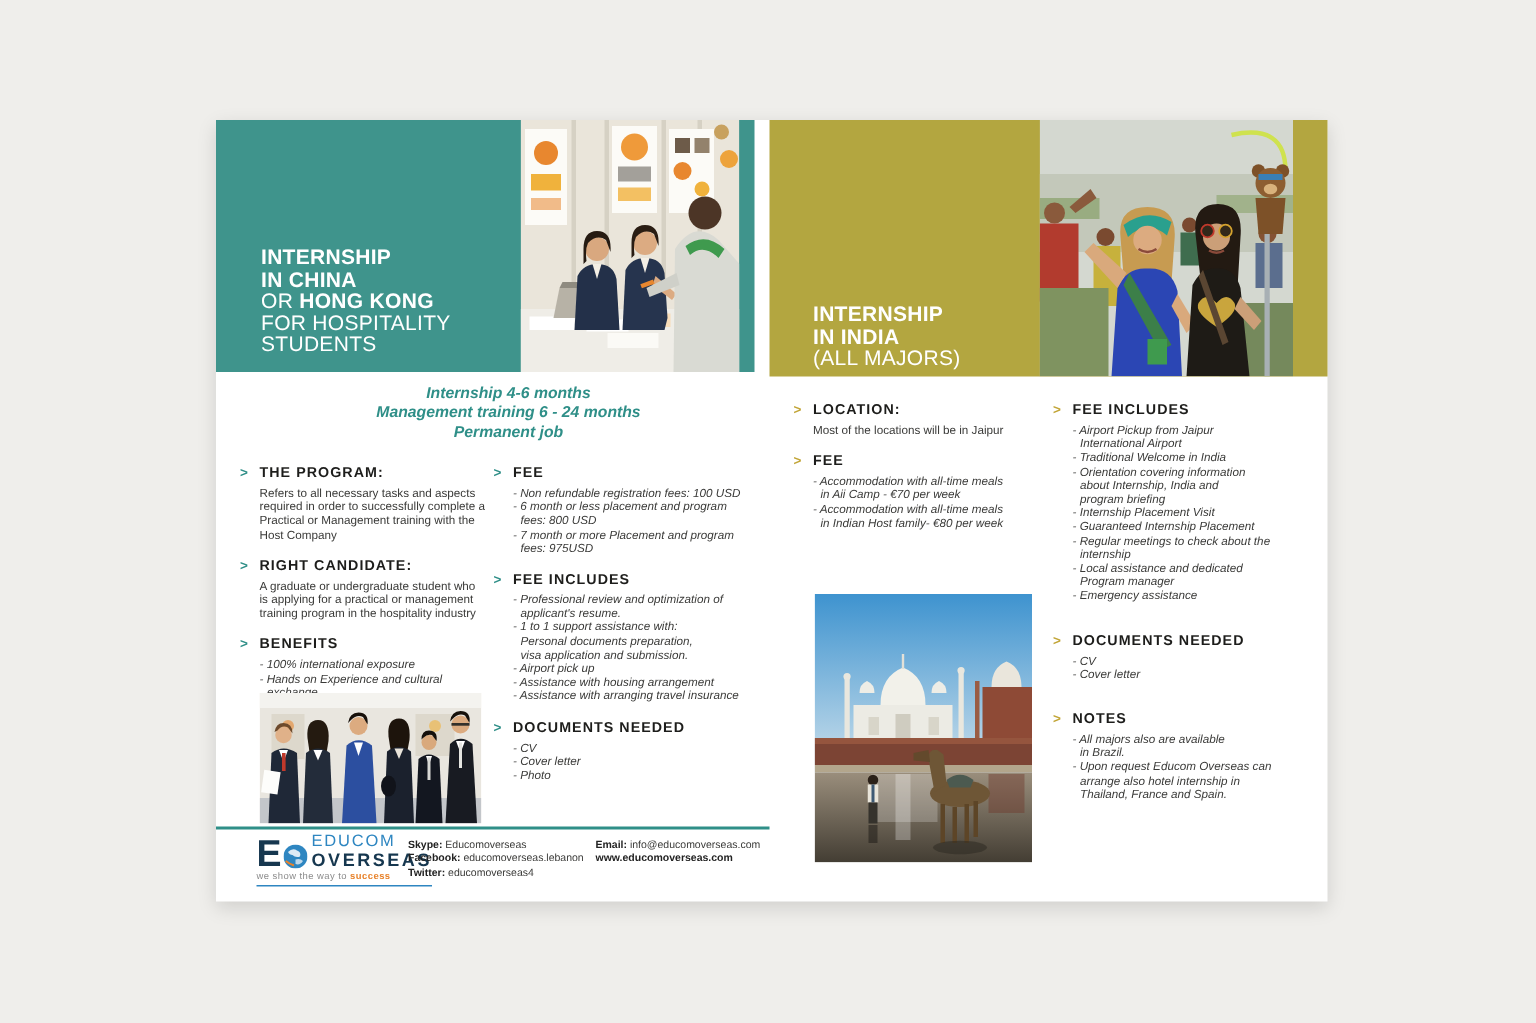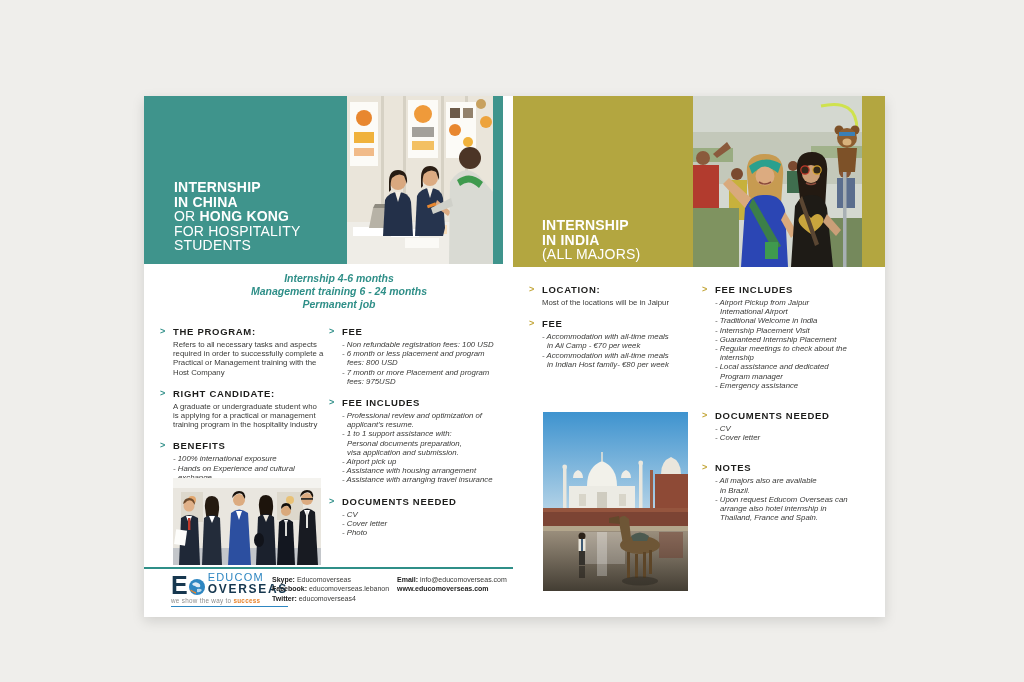--- a/index.html
+++ b/index.html
@@ -4,21 +4,21 @@
 <style>
   * { margin:0; padding:0; box-sizing:border-box; }
   html,body { width:1024px; height:682px; }
   body {
     position:relative; overflow:hidden;
     background:#efeeeb;
     font-family:"Liberation Sans", sans-serif;
     -webkit-font-smoothing:antialiased;
   }
   .page {
-    position:absolute; left:144px; top:96px; width:741px; height:521px;
+    position:absolute; left:144px; top:80px; width:741px; height:521px;
     background:#fff; box-shadow:0 4px 12px rgba(0,0,0,.13);
   }
   .hdr-left  { position:absolute; left:0;     top:0; width:359px; height:168px; background:var(--teal,#3f948c); }
   .hdr-right { position:absolute; left:369px; top:0; width:372px; height:171px; background:var(--olive,#b3a640); }
   .photo { position:absolute; overflow:hidden; }
   .photo svg { display:block; }
   .photo-booth    { left:203px; top:0;     width:146px; height:168px; }
   .photo-festival { left:549px; top:0;     width:169px; height:171px; }
   .photo-group    { left:29px;  top:382px; width:148px; height:87px; }
   .photo-taj      { left:399px; top:316px; width:145px; height:179px; }
@@ -234,20 +234,23 @@
         <div class="item">- Accommodation with all-time meals
 in Indian Host family- €80 per week</div>
       </div>
     </div>
   <div class="col col-d">
       <div class="sec">
         <div class="sec-h"><span class="arr">&gt;</span><span>FEE INCLUDES</span></div>
         <div class="item">- Airport Pickup from Jaipur
 International Airport</div>
         <div class="item">- Traditional Welcome in India</div>
+        <div class="item">- Orientation covering information
+about Internship, India and
+program briefing</div>
         <div class="item">- Internship Placement Visit</div>
         <div class="item">- Guaranteed Internship Placement</div>
         <div class="item">- Regular meetings to check about the
 internship</div>
         <div class="item">- Local assistance and dedicated
 Program manager</div>
         <div class="item">- Emergency assistance</div>
       </div>
       <div class="sec">
         <div class="sec-h"><span class="arr">&gt;</span><span>DOCUMENTS NEEDED</span></div>

